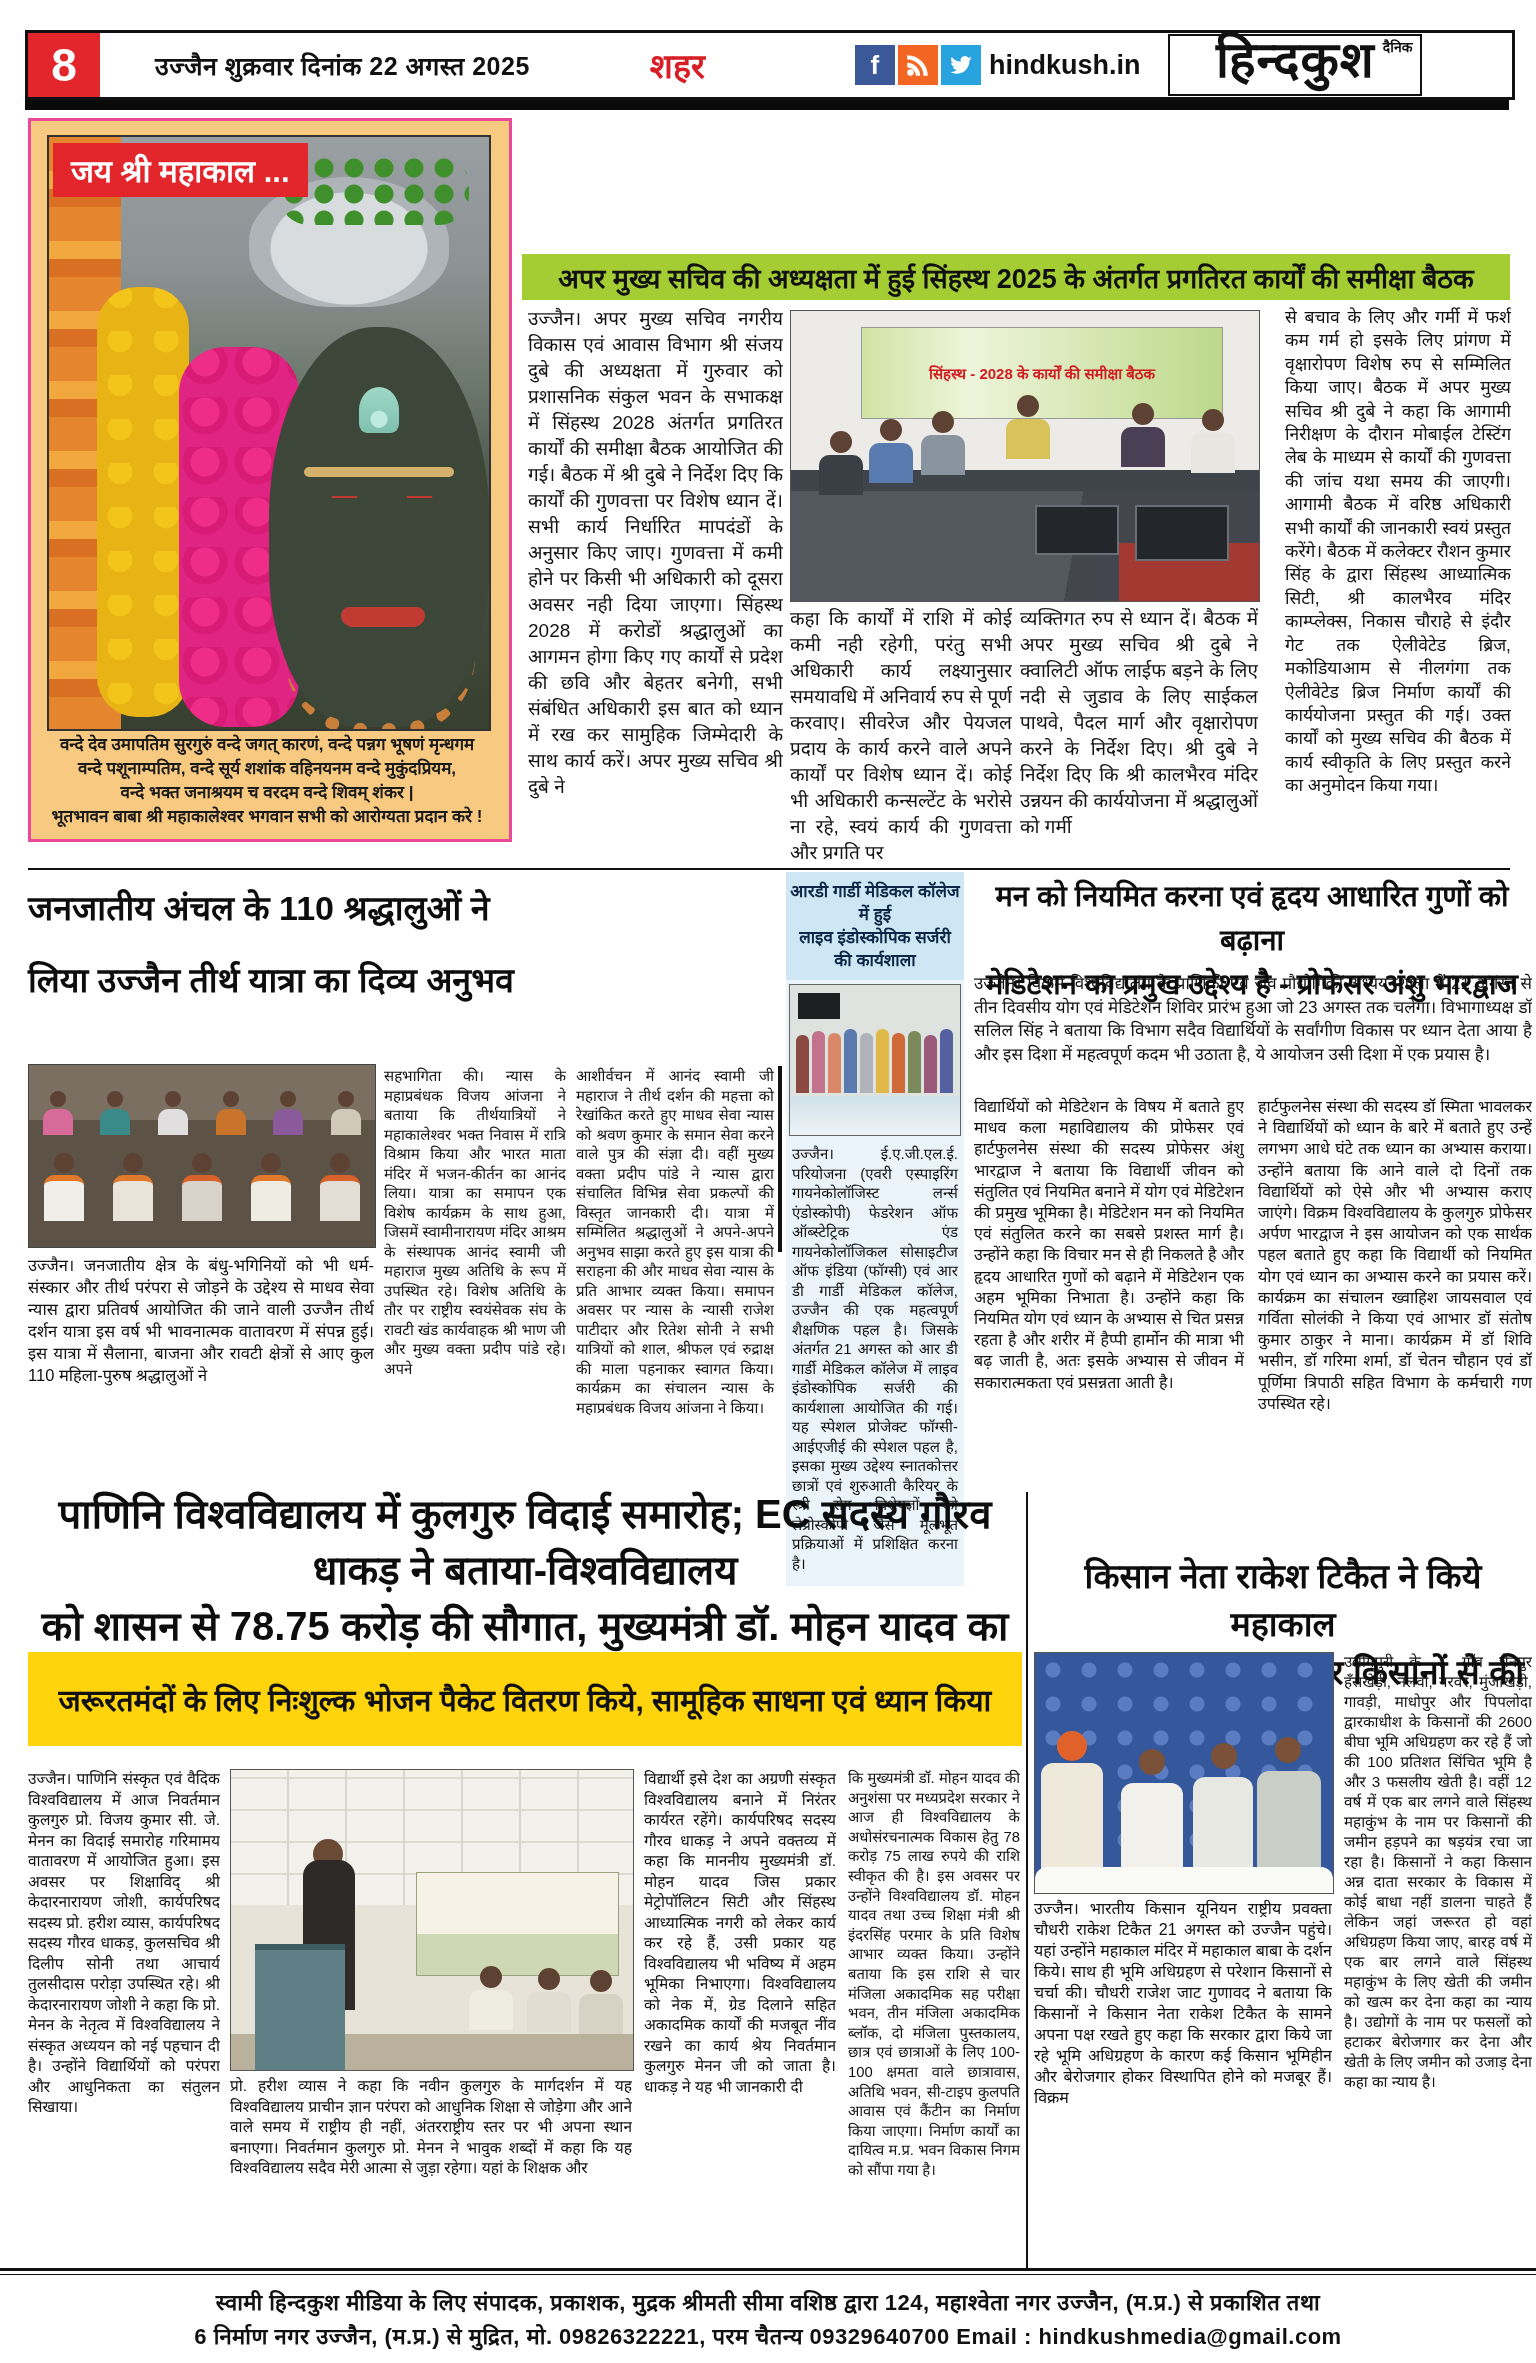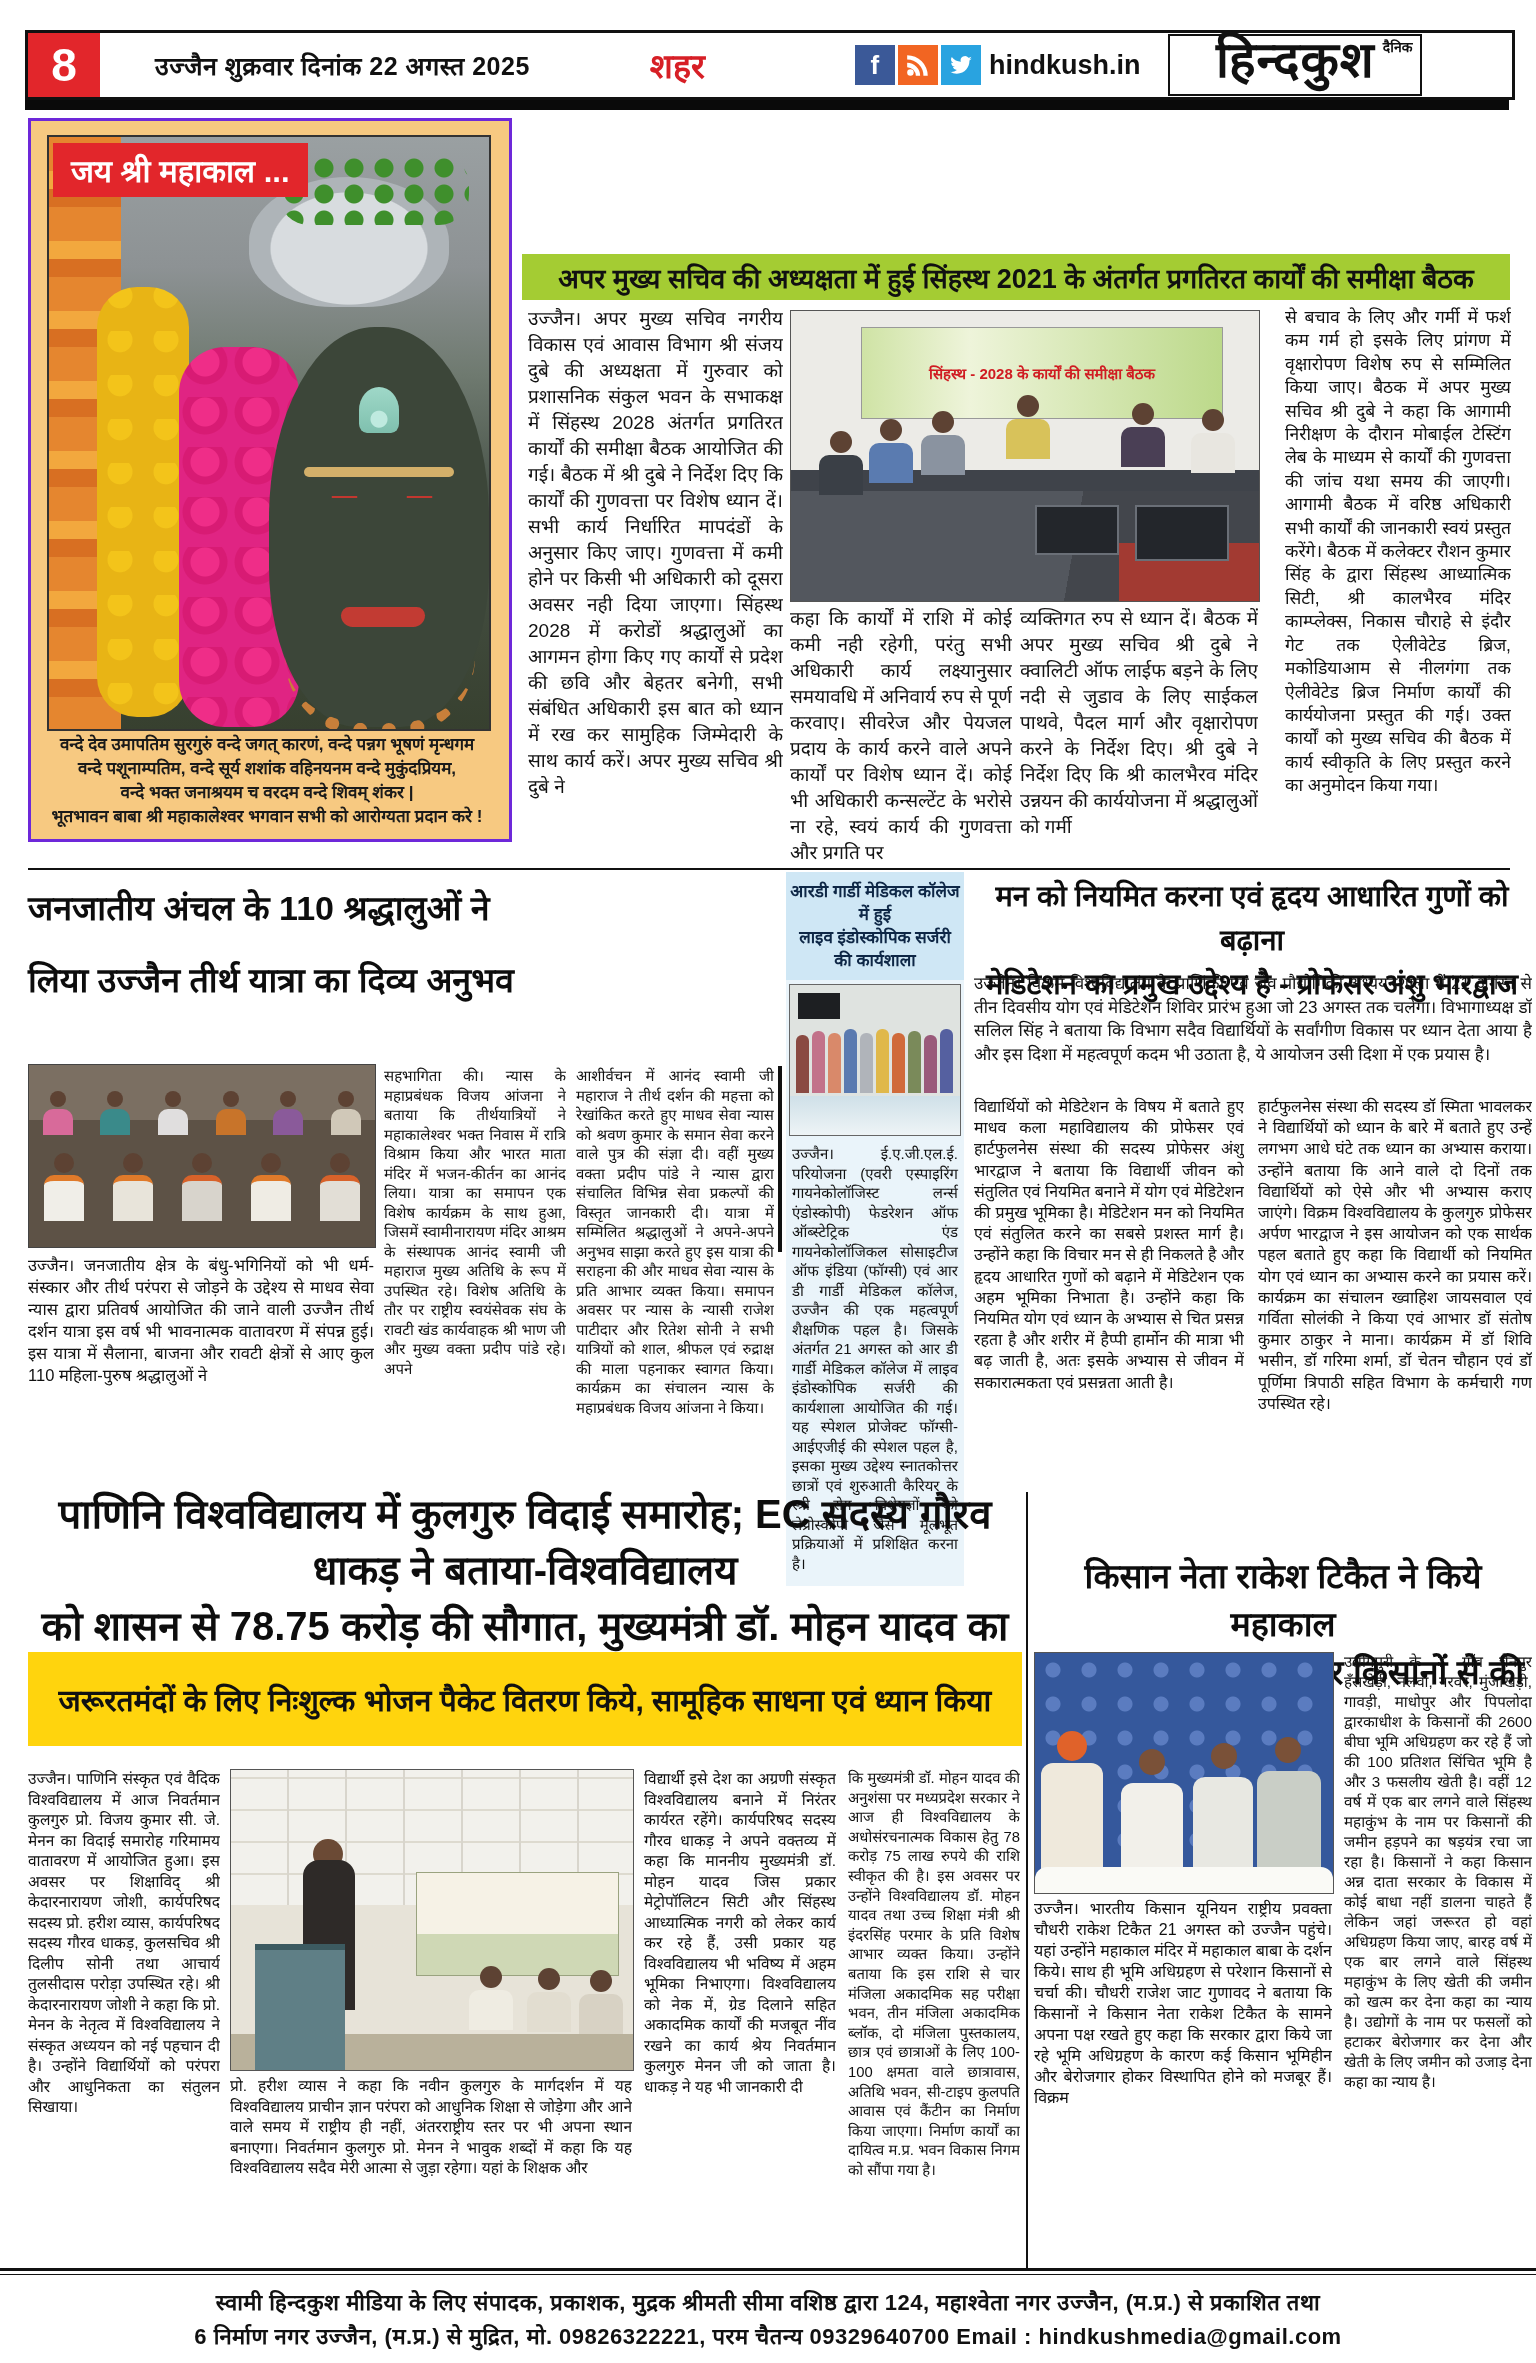--- a/index.html
+++ b/index.html
@@ -20,21 +20,21 @@
   #rss{background:#f26522;}
   #tw{background:#29a3e0;}
   #site{font-size:27px;font-weight:800;margin-left:8px;}
   #mast{margin-left:28px;border:2px solid #111;height:58px;width:250px;position:relative;background:#fff;}
   #mast .tag{position:absolute;top:1px;right:8px;font-size:14px;font-weight:700;}
   #mast .nm{position:absolute;bottom:2px;left:0;right:0;text-align:center;font-size:50px;font-weight:800;
             font-family:"Liberation Serif",serif;letter-spacing:1px;}
   #toprule{left:25px;top:100px;width:1484px;height:10px;background:#0a0a0a;}
 
   
-  #mkbox{left:28px;top:118px;width:478px;height:718px;background:#f7c981;border:3px solid #6d28d9;}
+  #mkbox{left:28px;top:118px;width:478px;height:718px;background:#f7c981;border:3px solid #ec4899;}
   #mkphoto{left:16px;top:14px;width:440px;height:592px;border:2px solid #333;overflow:hidden;
            background:linear-gradient(180deg,#9aa0a2 0%,#8d9294 22%,#6f7a70 40%,#4a554a 60%,#37402f 100%);}
   .mk-stripe{left:0;top:0;width:72px;height:100%;background:repeating-linear-gradient(180deg,#e5862f 0 34px,#f2a83e 34px 52px,#d86f22 52px 70px);}
   .mk-yellow{left:48px;top:150px;width:92px;height:430px;background:radial-gradient(circle at 50% 20%,#f3c41a 0 12px,transparent 13px);
              background-size:46px 44px;background-color:#e8b415;border-radius:40px;}
   .mk-pink{left:130px;top:210px;width:120px;height:380px;background:radial-gradient(circle at 50% 30%,#ef2d88 0 14px,#d81b74 15px 22px,transparent 23px);
            background-size:52px 50px;background-color:#e02483;border-radius:46px;}
   .mk-silverpot{left:200px;top:40px;width:200px;height:130px;background:radial-gradient(ellipse at 50% 55%,#d8dcdf 0 55%,#aeb4b8 56% 80%,#8c9296 81%);border-radius:50% 50% 42% 42%;}
   .mk-leaves{left:230px;top:18px;width:190px;height:70px;background:radial-gradient(circle,#3f8f2c 0 9px,transparent 10px);background-size:30px 26px;border-radius:30px;}
   .mk-face{left:220px;top:190px;width:220px;height:400px;background:#3c4639;border-radius:48% 48% 40% 40%;}
@@ -159,21 +159,21 @@
     </div>
     <div id="mklabel" class="abs">जय श्री महाकाल ...</div>
     <div id="mkcap" class="abs">
       <div>वन्दे देव उमापतिम सुरगुरुं वन्दे जगत् कारणं, वन्दे पन्नग भूषणं मृन्धगम</div>
       <div>वन्दे पशूनाम्पतिम, वन्दे सूर्य शशांक वहिनयनम  वन्दे मुकुंदप्रियम,</div>
       <div>वन्दे भक्त जनाश्रयम च वरदम  वन्दे शिवम् शंकर |</div>
       <div>भूतभावन बाबा श्री महाकालेश्वर भगवान सभी को आरोग्यता प्रदान करे !</div>
     </div>
   </div>
 
-  <div id="greenbar" class="abs">अपर मुख्य सचिव की अध्यक्षता में हुई सिंहस्थ 2021 के अंतर्गत प्रगतिरत कार्यों की समीक्षा बैठक</div>
+  <div id="greenbar" class="abs">अपर मुख्य सचिव की अध्यक्षता में हुई सिंहस्थ 2025 के अंतर्गत प्रगतिरत कार्यों की समीक्षा बैठक</div>
 
   <div class="abs jtext body-lg" style="left:528px;top:306px;width:255px;height:560px;">उज्जैन। अपर मुख्य सचिव नगरीय विकास एवं आवास विभाग श्री संजय दुबे की अध्यक्षता में गुरुवार को प्रशासनिक संकुल भवन के सभाकक्ष में सिंहस्थ 2028 अंतर्गत प्रगतिरत कार्यों की समीक्षा बैठक आयोजित की गई। बैठक में श्री दुबे ने निर्देश दिए कि कार्यों की गुणवत्ता पर विशेष ध्यान दें। सभी कार्य निर्धारित मापदंडों के अनुसार किए जाए। गुणवत्ता में कमी होने पर किसी भी अधिकारी को दूसरा अवसर नही दिया जाएगा। सिंहस्थ 2028 में करोडों श्रद्धालुओं का आगमन होगा किए गए कार्यों से प्रदेश की छवि और बेहतर बनेगी, सभी संबंधित अधिकारी इस बात को ध्यान में रख कर सामुहिक जिम्मेदारी के साथ कार्य करें। अपर मुख्य सचिव श्री दुबे ने</div>
 
   <div id="meetphoto" class="abs">
     <div id="meetbanner">सिंहस्थ - 2028 के कार्यों की समीक्षा बैठक</div>
     <div class="mp-table"></div>
     <div class="mp-floor"></div>
     <div class="mp-mon" style="right:30px;bottom:40px;width:90px;height:52px;"></div>
     <div class="mp-mon" style="right:140px;bottom:46px;width:80px;height:46px;"></div>
     <div class="person" style="left:28px;top:120px;">

